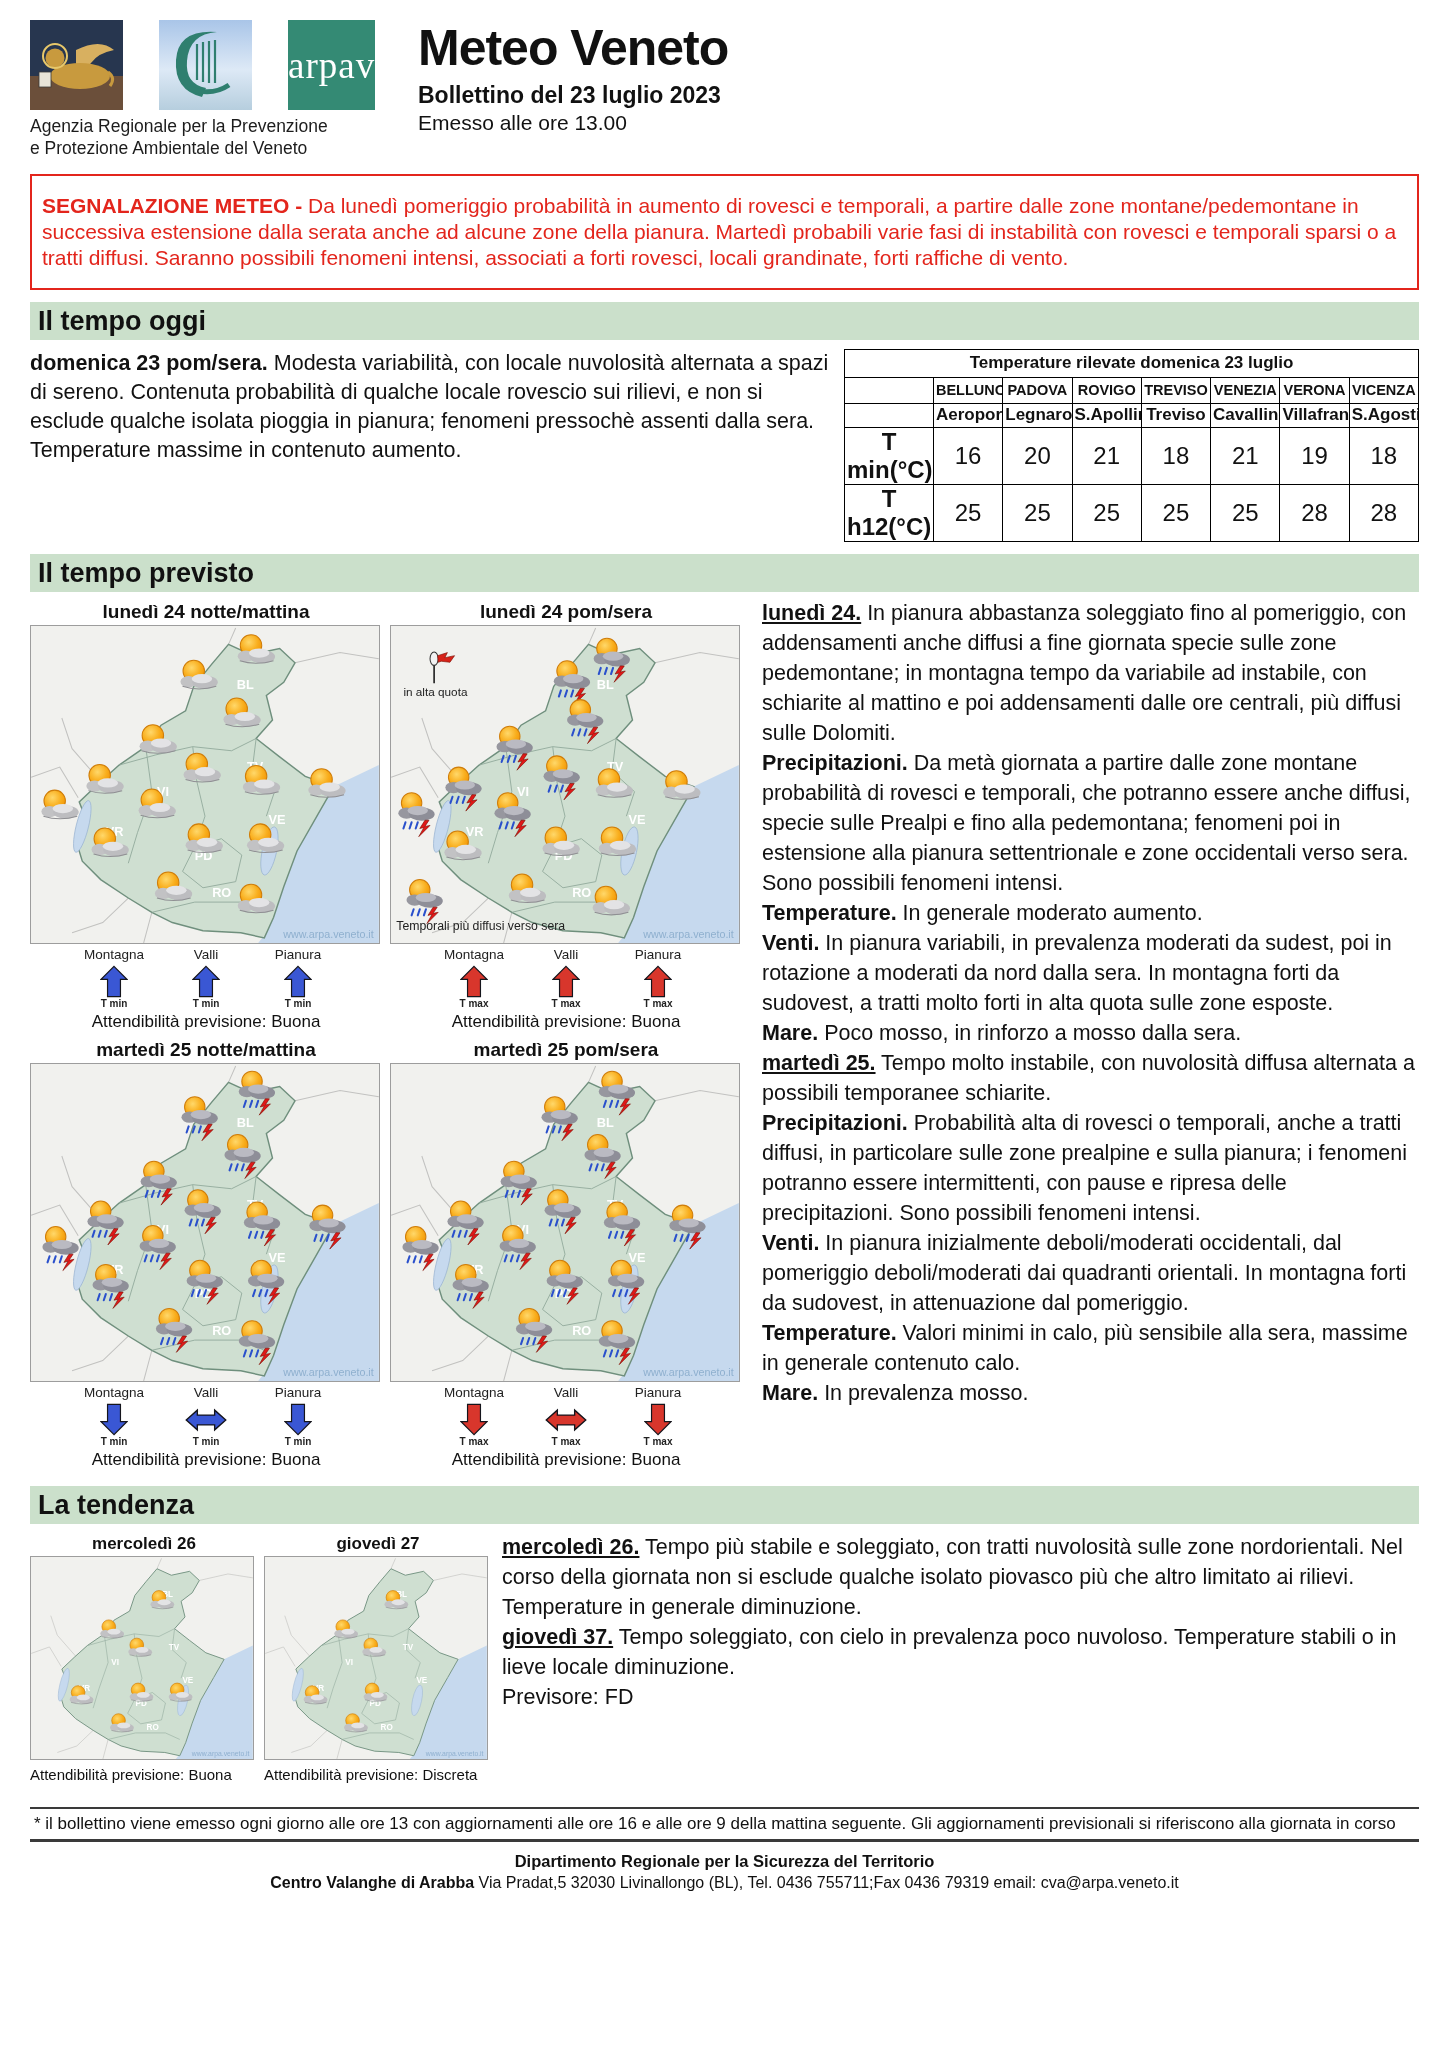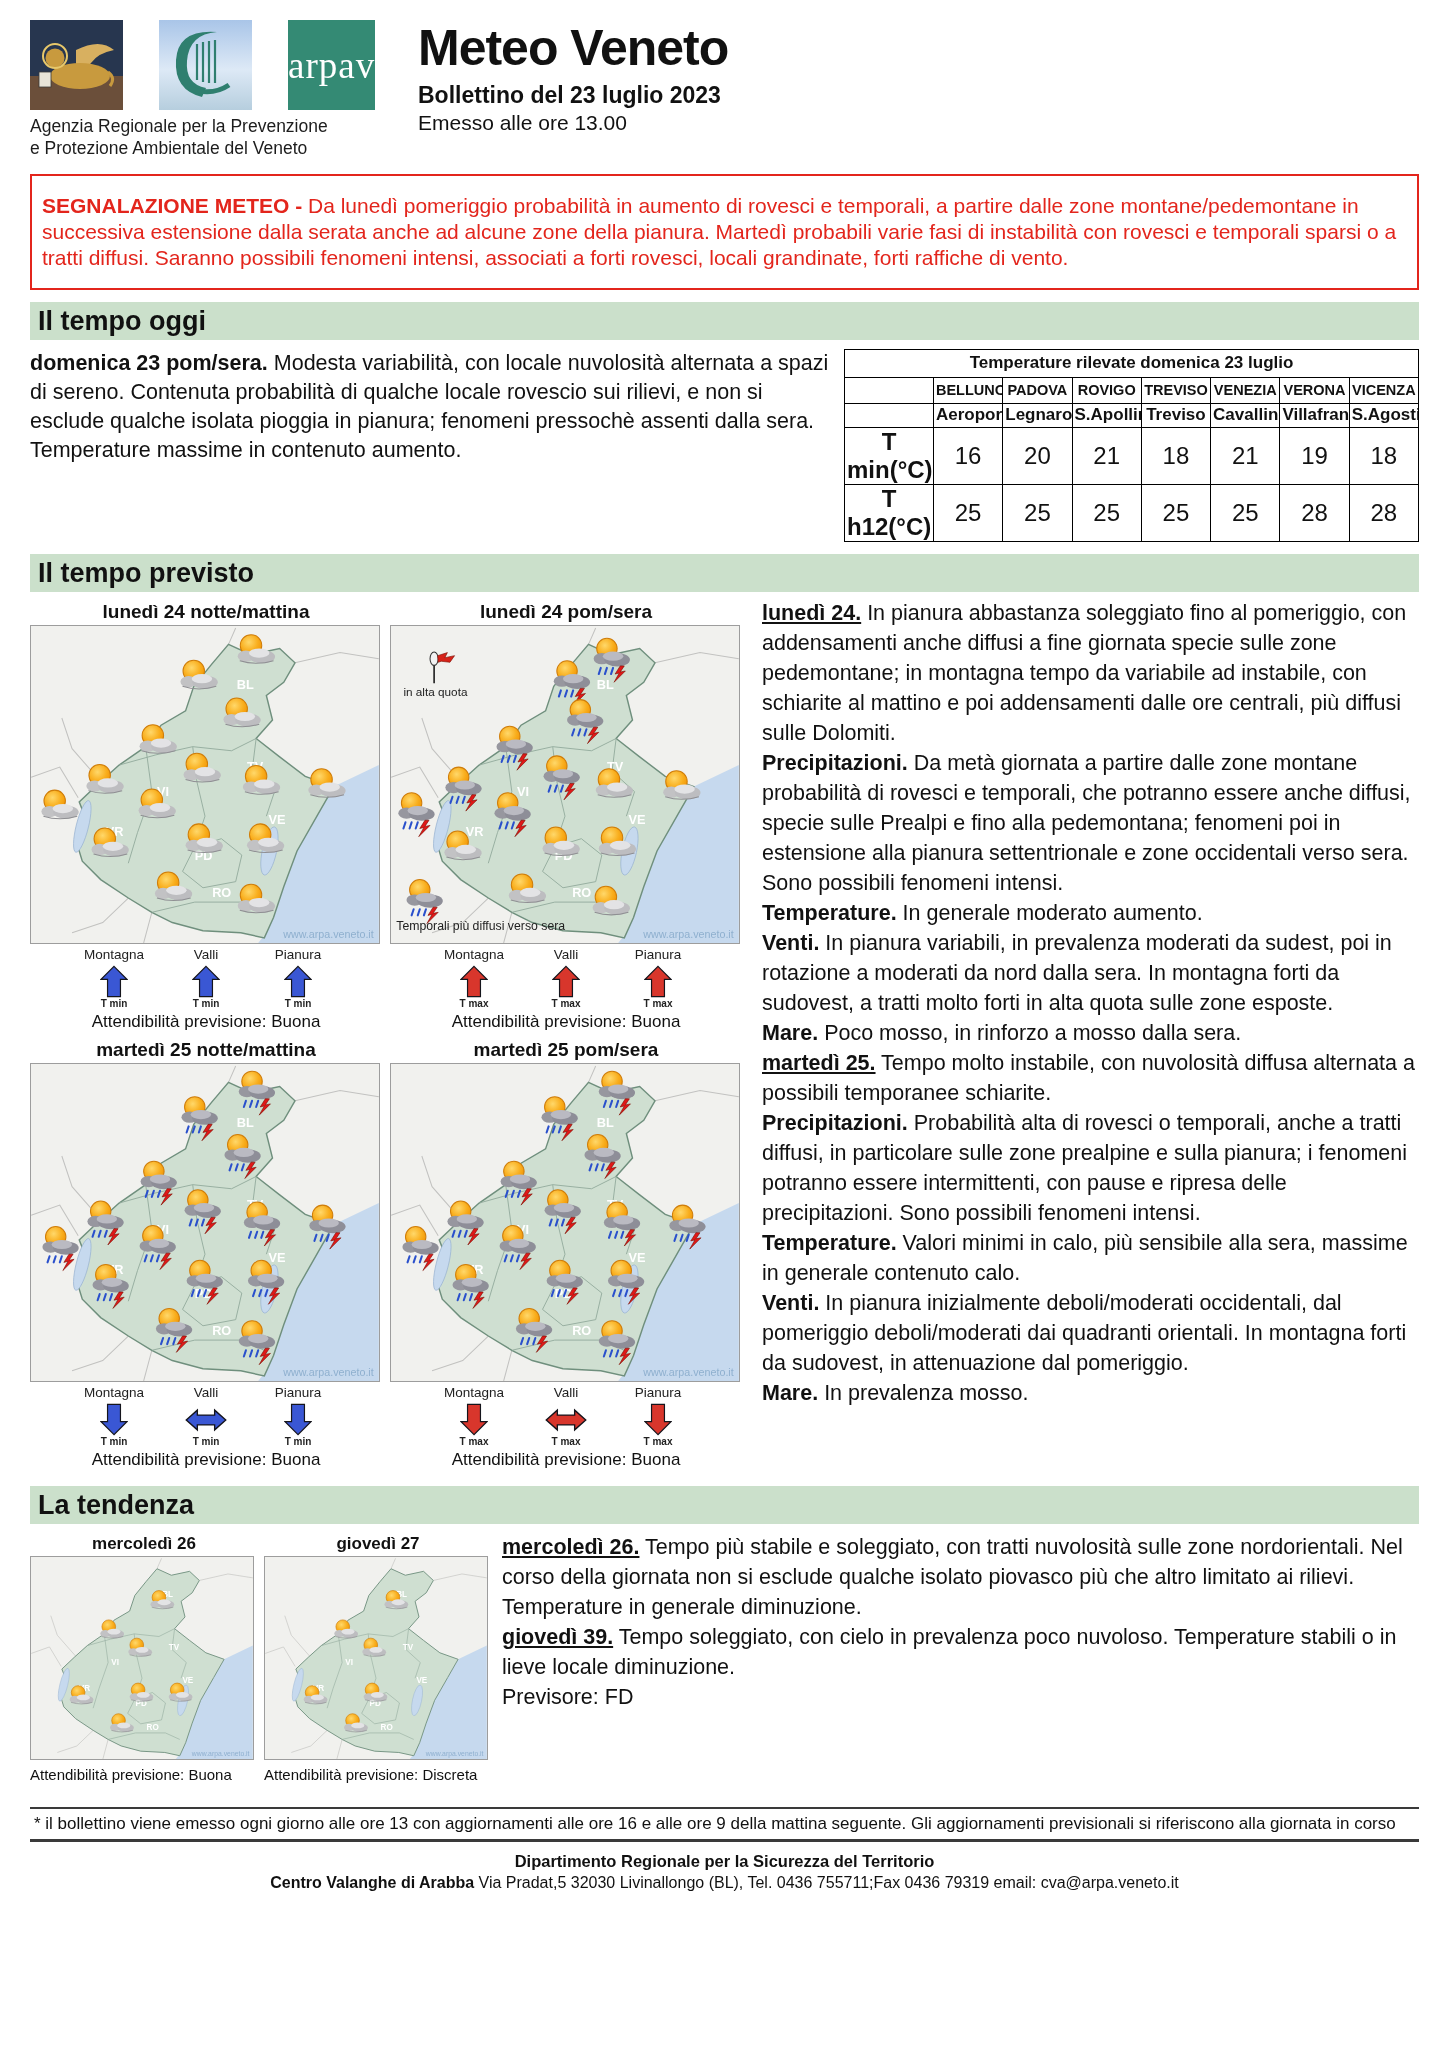--- a/index.html
+++ b/index.html
@@ -542,22 +542,22 @@
         </div>
     </div>
     <div class="fc-text" id="fc-text">
         <p class="fp"><span class="lead-day">lunedì 24.</span> In pianura abbastanza soleggiato fino al pomeriggio, con addensamenti anche diffusi a fine giornata specie sulle zone pedemontane; in montagna tempo da variabile ad instabile, con schiarite al mattino e poi addensamenti dalle ore centrali, più diffusi sulle Dolomiti.</p>
         <p class="fp"><span class="lead-topic">Precipitazioni.</span> Da metà giornata a partire dalle zone montane probabilità di rovesci e temporali, che potranno essere anche diffusi, specie sulle Prealpi e fino alla pedemontana; fenomeni poi in estensione alla pianura settentrionale e zone occidentali verso sera. Sono possibili fenomeni intensi.</p>
         <p class="fp"><span class="lead-topic">Temperature.</span> In generale moderato aumento.</p>
         <p class="fp"><span class="lead-topic">Venti.</span> In pianura variabili, in prevalenza moderati da sudest, poi in rotazione a moderati da nord dalla sera. In montagna forti da sudovest, a tratti molto forti in alta quota sulle zone esposte.</p>
         <p class="fp"><span class="lead-topic">Mare.</span> Poco mosso, in rinforzo a mosso dalla sera.</p>
         <p class="fp"><span class="lead-day">martedì 25.</span> Tempo molto instabile, con nuvolosità diffusa alternata a possibili temporanee schiarite.</p>
         <p class="fp"><span class="lead-topic">Precipitazioni.</span> Probabilità alta di rovesci o temporali, anche a tratti diffusi, in particolare sulle zone prealpine e sulla pianura; i fenomeni potranno essere intermittenti, con pause e ripresa delle precipitazioni. Sono possibili fenomeni intensi.</p>
+        <p class="fp"><span class="lead-topic">Venti.</span> In pianura inizialmente deboli/moderati occidentali, dal pomeriggio deboli/moderati dai quadranti orientali. In montagna forti da sudovest, in attenuazione dal pomeriggio.</p>
         <p class="fp"><span class="lead-topic">Temperature.</span> Valori minimi in calo, più sensibile alla sera, massime in generale contenuto calo.</p>
-        <p class="fp"><span class="lead-topic">Venti.</span> In pianura inizialmente deboli/moderati occidentali, dal pomeriggio deboli/moderati dai quadranti orientali. In montagna forti da sudovest, in attenuazione dal pomeriggio.</p>
         <p class="fp"><span class="lead-topic">Mare.</span> In prevalenza mosso.</p>
       </div>
   </div>
 
   <div class="secbar">La tendenza</div>
   <div class="trend-row">
     <div class="trend-maps" id="trend-maps">
         <div class="tmap-block">
           <div class="tmap-title">mercoledì 26</div>
           <svg class="tmapsvg" viewBox="0 0 340 310">
@@ -623,21 +623,21 @@
             <use href="#ic-suncloud" transform="translate(77,216)"></use>
             <use href="#ic-suncloud" transform="translate(169,212)"></use>
             <use href="#ic-suncloud" transform="translate(139,259)"></use>
             <text x="335" y="305" text-anchor="end" font-size="10.5" fill="#8fb0cf" font-family="Liberation Sans,sans-serif">www.arpa.veneto.it</text>
           </svg>
           <div class="tattend">Attendibilità  previsione: Discreta</div>
         </div>
       </div>
     <div class="trend-text" id="trend-text">
         <p class="fp"><span class="lead-day">mercoledì 26.</span> Tempo più stabile e soleggiato, con tratti nuvolosità sulle zone nordorientali. Nel corso della giornata non si esclude qualche isolato piovasco più che altro limitato ai rilievi. Temperature in generale diminuzione.</p>
-        <p class="fp"><span class="lead-day">giovedì 39.</span> Tempo soleggiato, con cielo in prevalenza poco nuvoloso. Temperature stabili o in lieve locale diminuzione.</p>
+        <p class="fp"><span class="lead-day">giovedì 37.</span> Tempo soleggiato, con cielo in prevalenza poco nuvoloso. Temperature stabili o in lieve locale diminuzione.</p>
         <p class="fp">Previsore: FD</p>
       </div>
   </div>
 
   <div class="footnote">* il bollettino viene emesso ogni giorno alle ore 13 con aggiornamenti alle ore 16 e alle ore 9 della mattina seguente. Gli aggiornamenti previsionali si riferiscono alla giornata in corso</div>
   <div class="footer">
     <div class="dept">Dipartimento Regionale per la Sicurezza del Territorio</div>
     <div><b>Centro Valanghe di Arabba</b><span>   Via Pradat,5 32030 Livinallongo (BL), Tel. 0436 755711;Fax 0436 79319  email: cva@arpa.veneto.it</span></div>
   </div>
 

